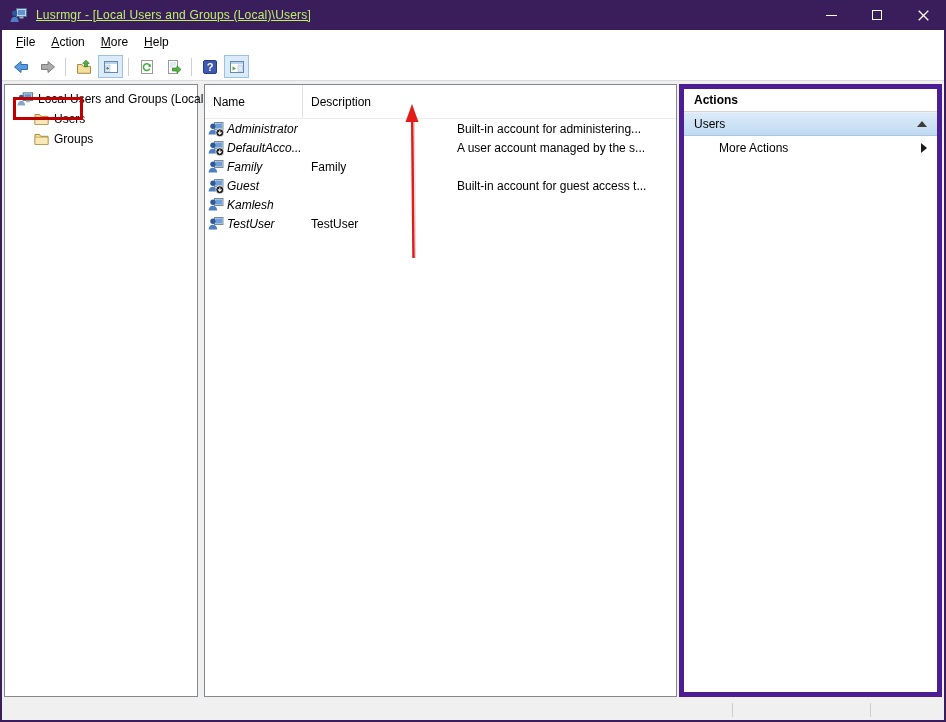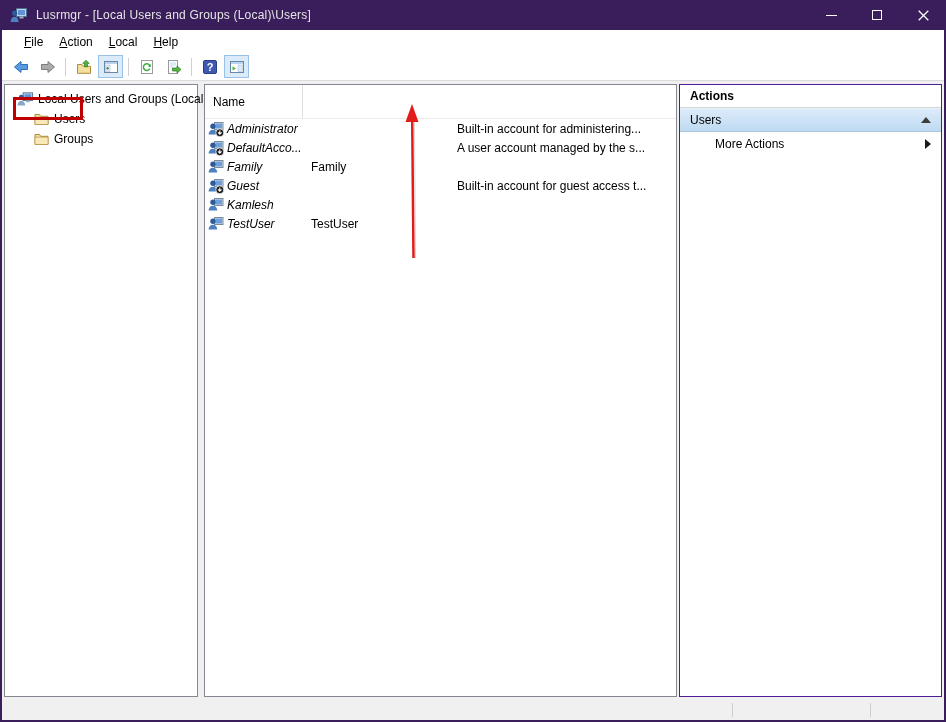--- a/index.html
+++ b/index.html
@@ -4,43 +4,43 @@
 <style>
   * { margin:0; padding:0; box-sizing:border-box; }
   body { background:#888; font-family:"Liberation Sans", sans-serif; }
   .window {
     position:relative; width:946px; height:722px; background:#f0f0f0;
     overflow:hidden; font-size:12px; color:#000;
   }
   .window-border { position:absolute; inset:0; border:2px solid #3a1d5b; pointer-events:none; z-index:50; }
 
   
-  .titlebar { position:absolute; top:0; left:0; right:0; height:30px; background:#3a1d5b; display:flex; align-items:center; color:#e5e5e5; }
+  .titlebar { position:absolute; top:0; left:0; right:0; height:30px; background:#3a1d5b; display:flex; align-items:center; color:#bef264;text-decoration:underline; }
   .app-icon { width:18px; height:16px; margin:0 8px 0 10px; flex:0 0 auto; }
   .title-text { font-size:12px; letter-spacing:.2px; white-space:nowrap; }
   .win-controls { margin-left:auto; display:flex; height:100%; }
   .win-btn { width:46px; height:100%; display:flex; align-items:center; justify-content:center; cursor:default; }
   .min-glyph { width:11px; height:1px; background:#fff; }
   .max-glyph { width:10px; height:10px; border:1px solid #fff; }
 
   
-  .menubar { position:absolute; top:30px; left:2px; right:2px; height:23px; background:#fff; display:flex; align-items:center; padding-left:14px; }
+  .menubar { position:absolute; top:30px; left:2px; right:2px; height:23px; background:#fff; display:flex; align-items:center; padding-left:6px; }
   .menu-item { display:block; padding:3px 8px; cursor:default; }
   .menu-item::first-letter { text-decoration:underline; }
 
   
   .toolbar { position:absolute; top:53px; left:2px; right:2px; height:28px; background:#fff; border-bottom:1px solid #dcdcdc; display:flex; align-items:center; padding-left:5px; }
   .tb-btn { width:25px; height:23px; display:flex; align-items:center; justify-content:center; margin:0 1px; border:1px solid transparent; }
   .tb-btn.toggled { background:#dcebfa; border:1px solid #98c3e8; }
   .tb-sep { width:1px; height:18px; background:#d0d0d0; margin:0 4px; }
 
   
   .tree-panel { position:absolute; left:4px; top:84px; width:194px; height:613px; background:#fff; border:1px solid #828790; padding-top:4px; }
   .list-panel { position:absolute; left:204px; top:84px; width:473px; height:613px; background:#fff; border:1px solid #828790; }
-  .actions-panel { position:absolute; left:679px; top:84px; width:263px; height:613px; background:#fff; border:1px solid #4c1d95; }
+  .actions-panel { position:absolute; left:679px; top:84px; width:263px; height:613px; background:#fff; border:5px solid #4c1d95; }
 
   
   .tree-row { display:flex; align-items:center; height:20px; white-space:nowrap; cursor:default; }
   .tree-row .t-icon { width:17px; height:16px; margin-right:4px; flex:0 0 auto; }
   .tree-root { padding-left:12px; }
   .tree-child { padding-left:28px; }
 
   
   .list-header { display:flex; height:34px; border-bottom:1px solid #ececec; align-items:center; background:#fff; }
   .col-h { height:100%; display:flex; align-items:center; padding-left:8px; border-right:1px solid #e0e0e0; cursor:default; }
@@ -96,21 +96,21 @@
         <svg width="11" height="11" viewBox="0 0 11 11">
           <path d="M0.7 0.7 L10.3 10.3 M10.3 0.7 L0.7 10.3" stroke="#fff" stroke-width="1.3"></path>
         </svg>
       </div>
     </div>
   </div>
 
   <div class="menubar">
     <span class="menu-item">File</span>
     <span class="menu-item">Action</span>
-    <span class="menu-item">Local</span>
+    <span class="menu-item">More</span>
     <span class="menu-item">Help</span>
   </div>
 
   <div class="toolbar">
     <div class="tb-btn">
       <svg width="16" height="16" viewBox="0 0 16 16">
         <path d="M1.5 8 L8 2.5 V5.5 H14.5 V10.5 H8 V13.5 Z" fill="#5a9ae0" stroke="#2f6eb5"></path>
       </svg>
     </div>
     <div class="tb-btn">
@@ -188,20 +188,21 @@
         <path d="M1.5 3.5 h4.5 l1.2 1.8 h7.3 v8.2 h-13 z" fill="#f3df9e" stroke="#ac8c3c"></path>
         <path d="M1.5 6.2 h13 v7.3 h-13 z" fill="#fae9b8" stroke="#ac8c3c" stroke-width="0.6"></path>
       </svg>
       <span>Groups</span>
     </div>
   </div>
 
   <div class="list-panel">
     <div class="list-header">
       <div class="col-h col-name">Name</div>
+      <div class="col-h col-desc">Description</div>
     </div>
     <div>
   <div class="list-row">
     <div class="cell name-cell">
       <svg class="user-icon" viewBox="0 0 16 16">
         <rect x="6.5" y="1.5" width="8.5" height="7" fill="#cfe0f0" stroke="#7a8a9a"></rect>
         <rect x="7.5" y="2.5" width="6.5" height="5" fill="#6f9fd8"></rect>
         <circle cx="5" cy="5.2" r="2.7" fill="#2f5a99"></circle>
         <path d="M0.5 13.5 q0.6 -4.8 4.4 -4.8 t4.4 4.8 z" fill="#4d7fc1"></path>
         <g class="badge">

